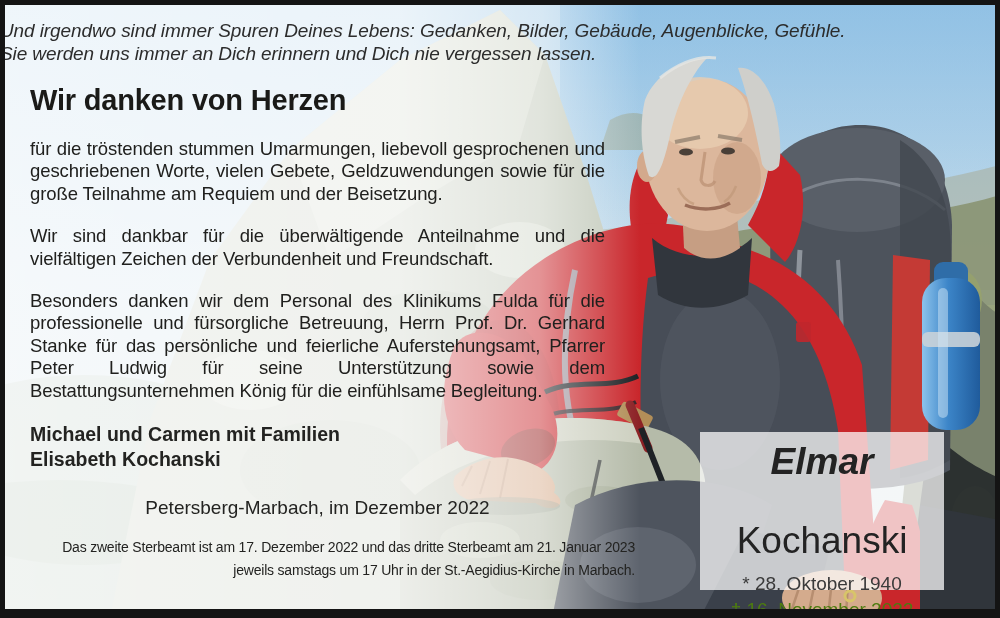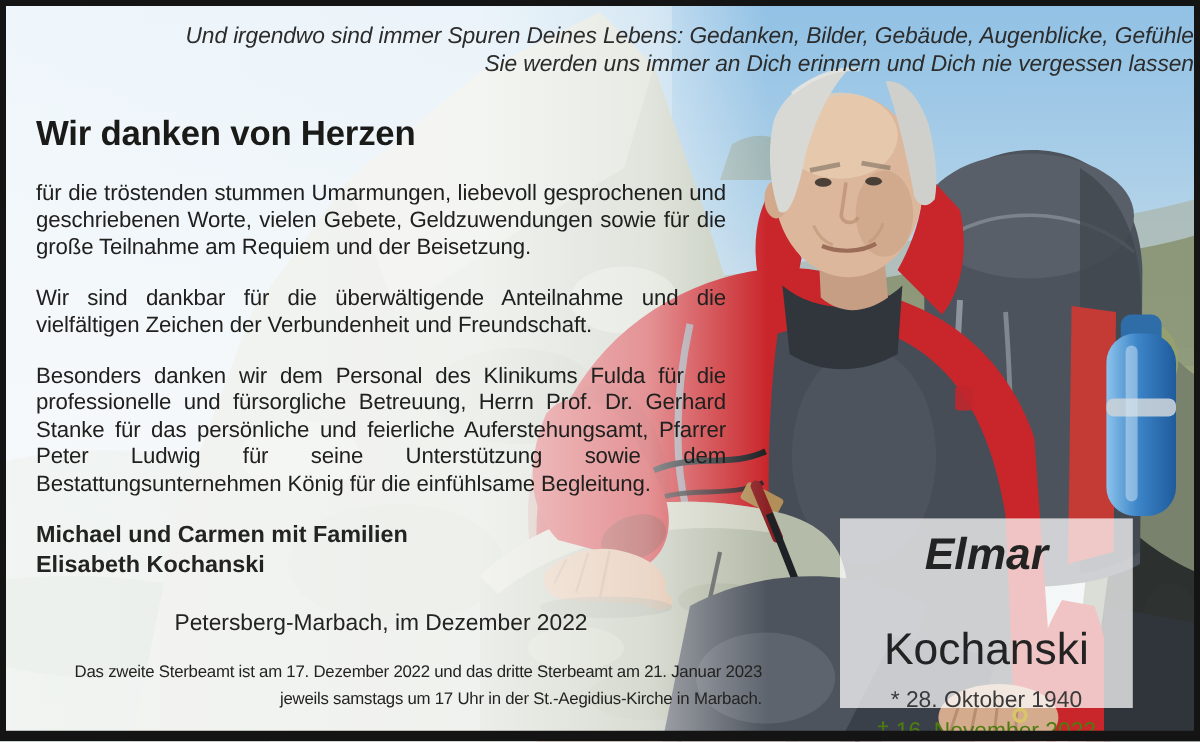--- a/index.html
+++ b/index.html
@@ -4,25 +4,25 @@
 <style>
   html,body{margin:0;padding:0;background:#ffffff;}
   .card{
     position:relative;width:1000px;height:618px;overflow:hidden;
     font-family:"Liberation Sans",sans-serif;background:#dfe8ec;
   }
   .scene{position:absolute;inset:0;z-index:1;}
   .frame{position:absolute;inset:0;border:5px solid #141414;border-bottom-width:9px;z-index:40;pointer-events:none;}
   .textlayer{position:absolute;inset:0;z-index:10;}
   .epigraph{
-    position:absolute;top:19px;left:0;right:0;text-align:right;
+    position:absolute;top:19px;left:0;right:0;text-align:left;
     font-style:italic;font-size:19px;line-height:23px;color:#2c2c2c;letter-spacing:-0.1px;
   }
   .main{position:absolute;left:30px;top:84px;width:575px;color:#20201e;}
-  .heading{font-size:29px;font-weight:700;letter-spacing:-0.2px;color:#1a1a18;margin:12px 0 21px 0;}
+  .heading{font-size:29px;font-weight:700;letter-spacing:-0.2px;color:#1a1a18;margin:0 0 21px 0;}
   .para{font-size:18.5px;line-height:22.4px;text-align:justify;letter-spacing:-0.1px;margin:0 0 20px 0;}
   .signatories{margin-top:8px;font-weight:700;font-size:19.5px;line-height:24.5px;color:#232321;}
   .place-date{margin-top:26px;font-size:19px;color:#232321;text-align:center;}
   .notice{margin-top:17px;width:605px;font-size:14px;line-height:23px;letter-spacing:-0.2px;color:#232321;text-align:right;}
   .memorial-box{
     position:absolute;left:700px;top:432px;width:244px;height:158px;z-index:10;
     background:rgba(255,255,255,0.73);text-align:center;
   }
   .mem-first{font-size:37px;line-height:42px;font-weight:700;color:#232323;padding-top:9px;font-style:italic;}
   .mem-last{font-size:37px;line-height:40px;font-weight:400;color:#232323;margin-top:38px;}

